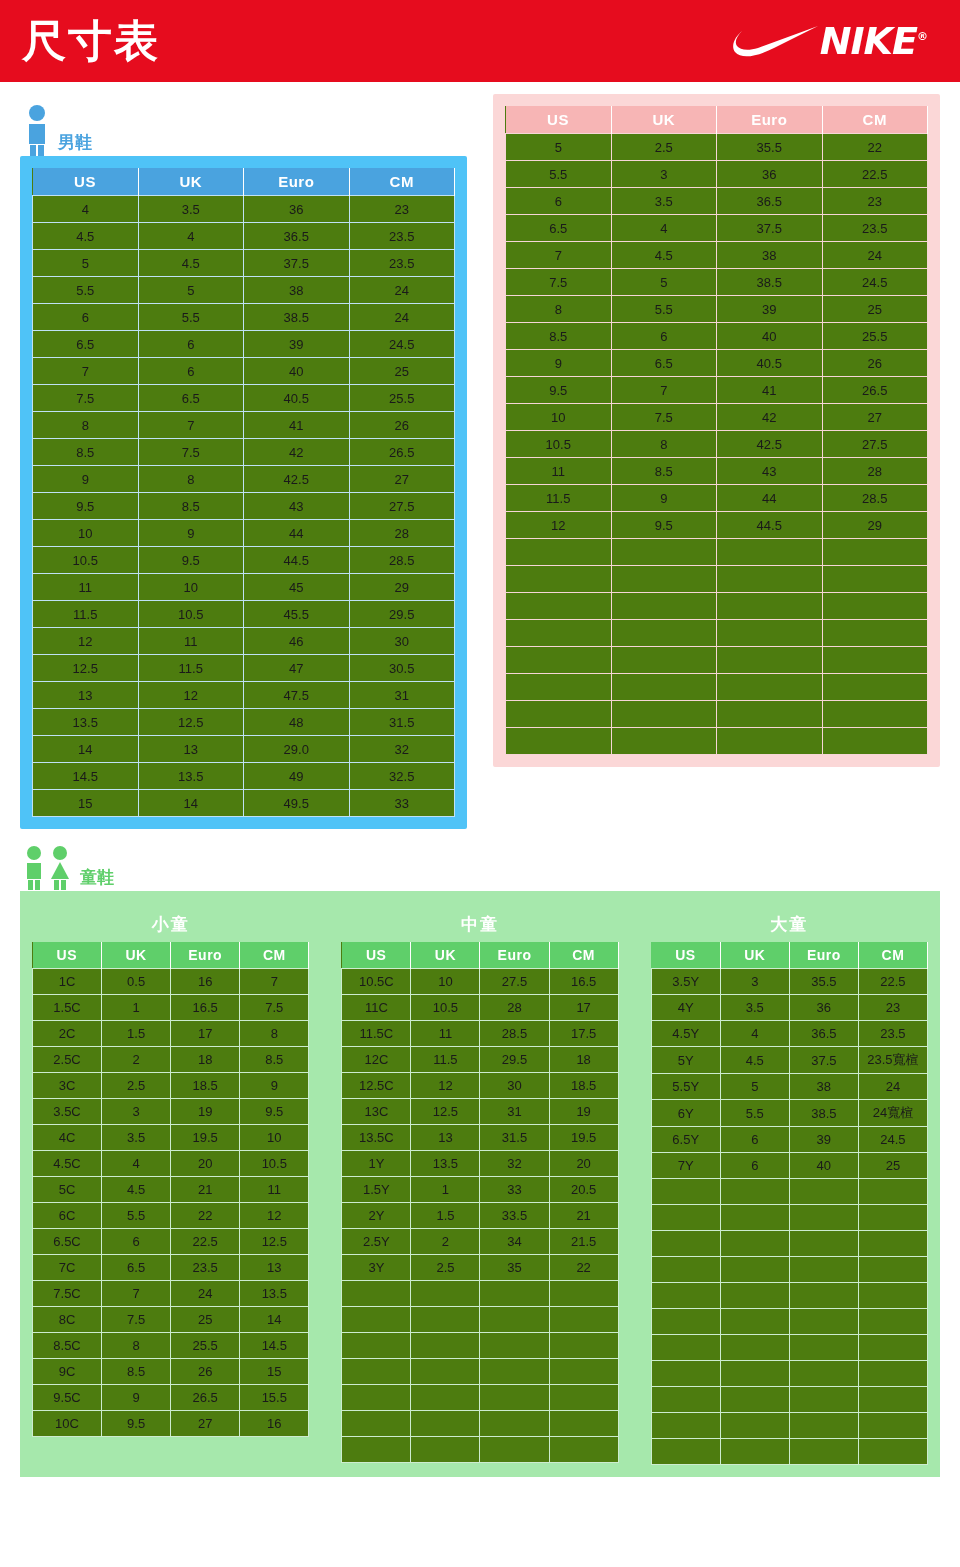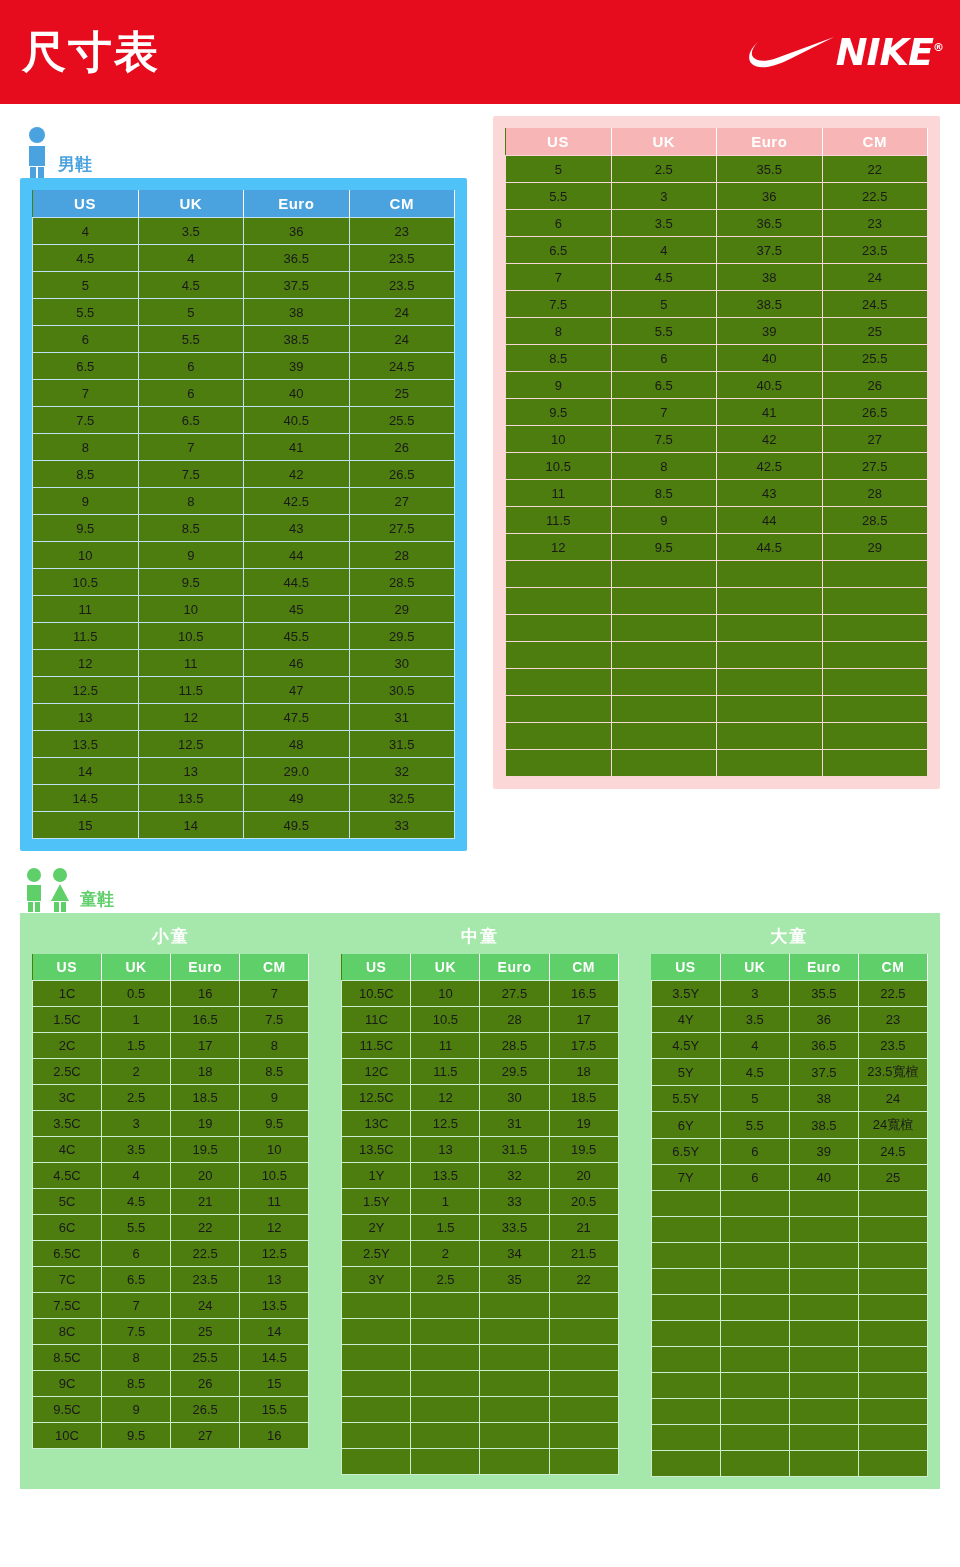--- a/index.html
+++ b/index.html
@@ -9,26 +9,26 @@
     height: 1567px;
     background: #ffffff;
     font-family: "Liberation Sans", sans-serif;
     color: #222;
     position: relative;
     overflow: hidden;
   }
 
   
   .header {
-    height: 104px;
+    height: 82px;
     background: #e60c1e;
     display: flex;
     align-items: center;
     justify-content: space-between;
-    padding: 0 16px 0 22px;
+    padding: 0 32px 0 22px;
   }
   .header-title {
     color: #ffffff;
     font-size: 44px;
     font-weight: bold;
     letter-spacing: 2px;
     line-height: 1;
   }
   .brand {
     display: flex;
@@ -105,21 +105,21 @@
   }
   .men th { background: #4aa3df; border-right: 1px solid #ffffff; }
   .men td { border: 1px solid #bfe2f5; }
   .women th { background: #f7b5b5; border-right: 1px solid #ffffff; }
   .women td { border: 1px solid #f6d6d6; }
 
   
   .kids-wrap { padding: 0 20px; }
   .kids-panel {
     background: #a6e8ac;
-    padding: 10px 12px 12px 12px;
+    padding: 20px 12px 12px 12px;
     display: flex;
     gap: 32px;
   }
   .kids-col { flex: 1; }
   .kids-col-title {
     text-align: center;
     font-size: 17px;
     font-weight: bold;
     color: #ffffff;
     padding: 2px 0 6px 0;

